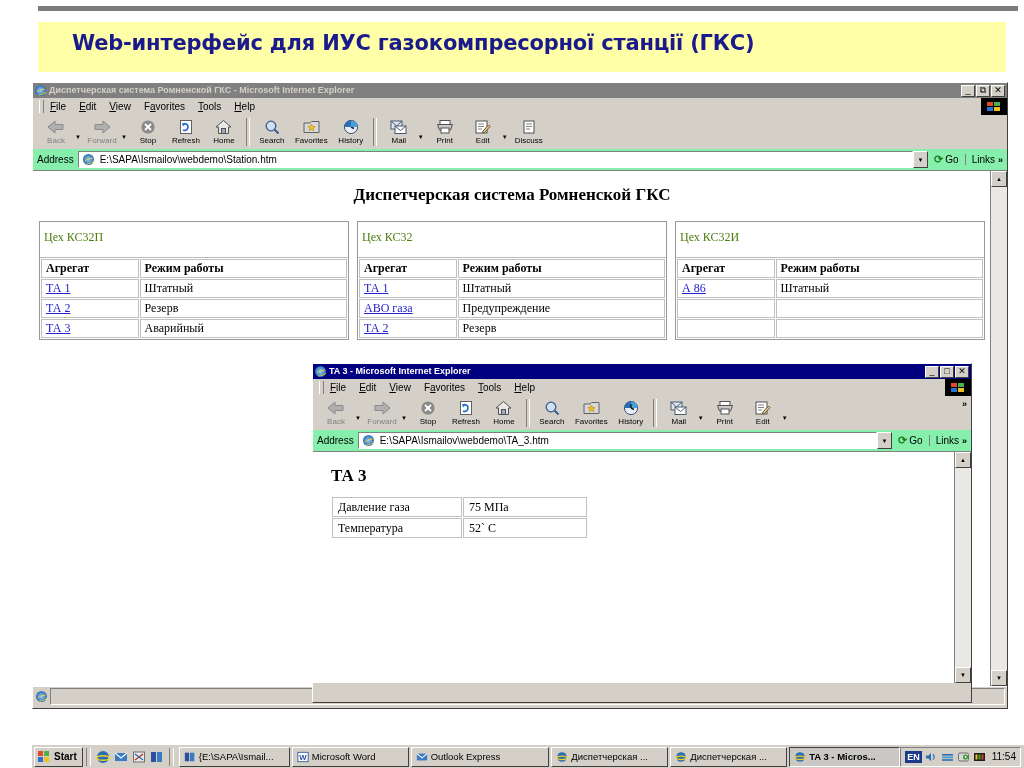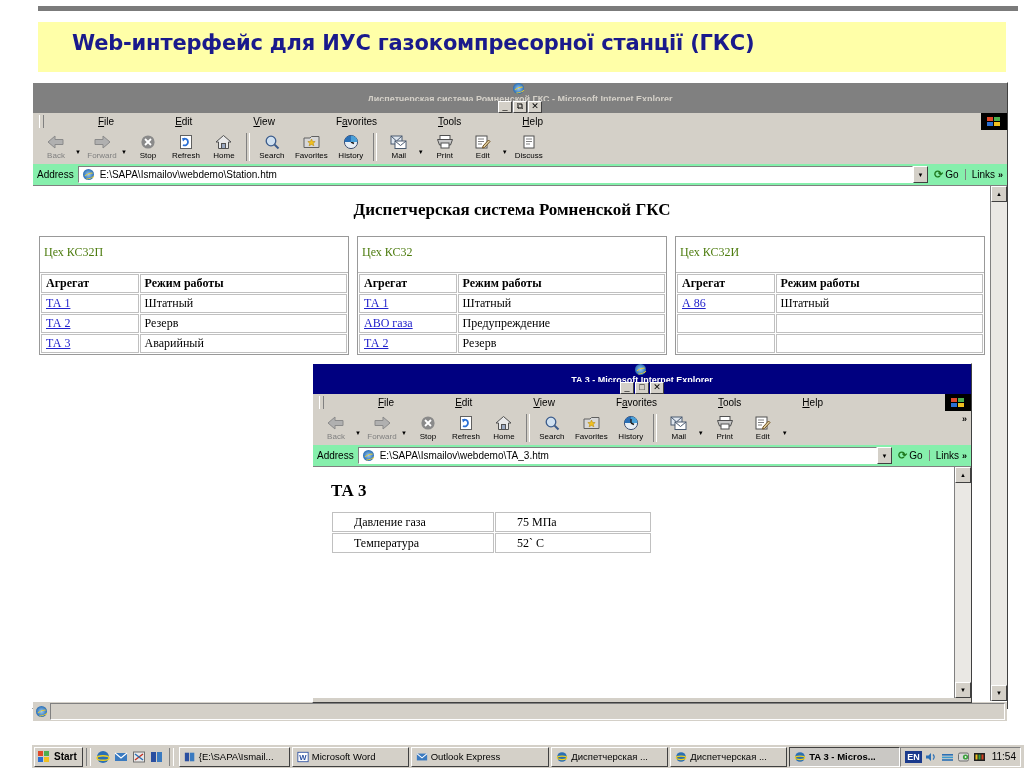--- a/index.html
+++ b/index.html
@@ -19,21 +19,21 @@
   }
   .slide-title {
     position:absolute; left:72px; top:31px; width:900px;
     font-family:"DejaVu Sans", sans-serif;
     font-weight:bold; font-size:21px; color:#1a1a8c;
     letter-spacing:-0.2px; white-space:nowrap;
   }
 
   
   .ie-window { position:absolute; background:#d4d0c8; border-top:1px solid #ffffff; border-left:1px solid #ffffff; border-right:1px solid #404040; border-bottom:1px solid #404040; box-sizing:border-box; }
-  .titlebar { height:30px; display:flex; align-items:center; padding:0 2px 0 2px;flex-direction:column; }
+  .titlebar { height:15px; display:flex; align-items:center; padding:0 2px 0 2px; }
   .titlebar.inactive { background:#808080; }
   .titlebar.active { background:#000080; }
   .tb-icon { width:11px; height:11px; margin-right:3px; flex:0 0 auto; position:relative; }
   .ie-e {
     width:11px; height:11px;
     background: radial-gradient(circle at 50% 50%, #9ecbf0 0%, #2a6fb5 70%, #1d4f85 100%);
     border-radius:50%;
     position:relative;
   }
   .ie-e:after{
@@ -47,21 +47,21 @@
   .win-btn {
     width:14px; height:12px; background:#d4d0c8;
     border-top:1px solid #ffffff; border-left:1px solid #ffffff;
     border-right:1px solid #404040; border-bottom:1px solid #404040;
     position:relative; font-size:8px; line-height:10px; text-align:center; color:#000;
     box-sizing:border-box;
   }
   .win-btn span { position:absolute; left:0; right:0; top:-1px; font-family:"Liberation Sans",sans-serif; font-size:9px; }
 
   
-  .menubar { height:17px; display:flex; align-items:center; padding-left:6px; background:#d4d0c8; border-bottom:1px solid #d4d0c8;gap:48px; }
+  .menubar { height:17px; display:flex; align-items:center; padding-left:6px; background:#d4d0c8; border-bottom:1px solid #d4d0c8; }
   .menubar .grip { width:3px; height:13px; border-left:1px solid #fff; border-right:1px solid #808080; margin-right:6px; }
   .menu-item { font-size:10px; color:#000; margin-right:13px; white-space:nowrap; }
   .menu-item u { text-decoration:underline; }
   .menu-logo {
     margin-left:auto; width:26px; height:17px;
     background:#000; position:relative; overflow:hidden;
   }
   .menu-logo i { position:absolute; display:block; }
   .mlq1{left:6px;  top:4px;  width:6px; height:4px; background:#e04a2a;}
   .mlq2{left:13px; top:4px;  width:6px; height:4px; background:#4caf50;}
@@ -133,21 +133,21 @@
   table.grid th { font-weight:bold; }
   table.grid td.colA { width:32%; }
   .link-cell a { color:#2222cc; text-decoration:underline; font-family:"Liberation Serif", serif; font-size:12px; }
   .mode-normal { color:#000; }
   .mode-warn { color:#ff8c1a; }
   .mode-alarm { color:#ff2a2a;margin-top:36px; }
 
   .child-h1 { font-family:"Liberation Serif", serif; font-weight:bold; font-size:17px; color:#000; margin:14px 0 10px 18px; }
   .child-sub { font-family:"Liberation Serif", serif; font-size:12px; color:#000; margin:0 0 8px 18px; }
   .param-table { margin-left:18px; border-collapse:separate; border-spacing:1px; background:#fff; }
-  .param-table td { border:1px solid #c0c0c0; font-family:"Liberation Serif", serif; font-size:12px; padding:1px 21px; height:16px; color:#000; }
+  .param-table td { border:1px solid #c0c0c0; font-family:"Liberation Serif", serif; font-size:12px; padding:1px 5px; height:16px; color:#000; }
   .param-table td.pname { width:118px; }
   .param-table td.pval { width:112px; }
 
   
   .taskbar {
     position:absolute; left:32px; bottom:0; width:992px; height:24px;
     background:#d4d0c8; border-top:1px solid #ffffff;
     display:flex; align-items:center; box-sizing:border-box;
   }
   .start-btn {

